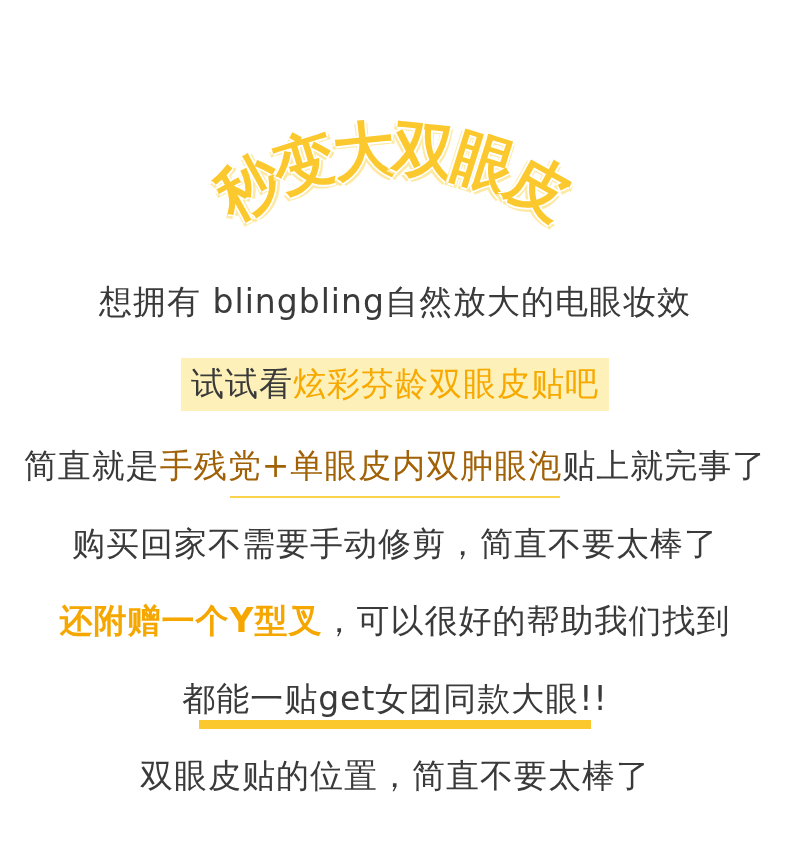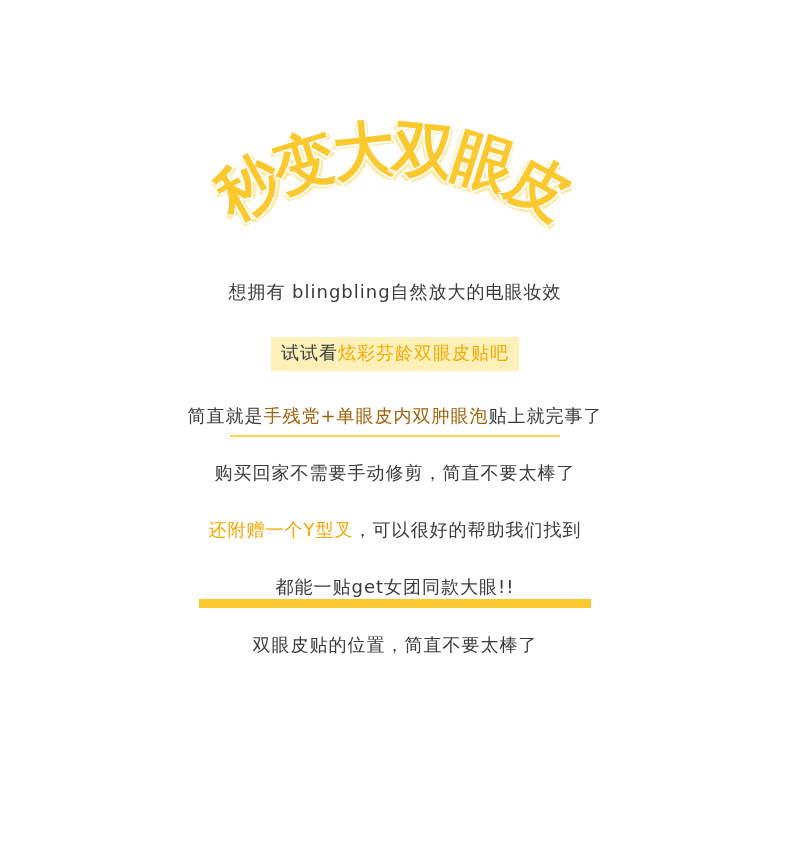--- a/index.html
+++ b/index.html
@@ -60,21 +60,21 @@
     position: absolute;
     top: 280px;
     left: 0;
     width: 790px;
     text-align: center;
     color: #3d3d3d;
   }
   .line {
     position: relative;
     font-family: "DejaVu Sans", sans-serif;
-    font-size: 18px;
+    font-size: 33px;
     line-height: 1.35;
     letter-spacing: 1px;
     margin: 0 0 33px 0;
     color: #3a3a3a;
     display: block;
   }
   .line .inner {
     display: inline-block;
     position: relative;
   }
@@ -88,21 +88,21 @@
     color: #f7a900;
     margin-top: 16px;
   }
 
   
   .accent {
     color: #a16207;
   }
   .accent-strong {
     color: #f5a700;
-    font-weight: normal;
+    font-weight: bold;
   }
 
   
   .rule-thin::after {
     content: "";
     position: absolute;
     left: 50%;
     transform: translateX(-50%);
     bottom: -9px;
     width: 330px;

